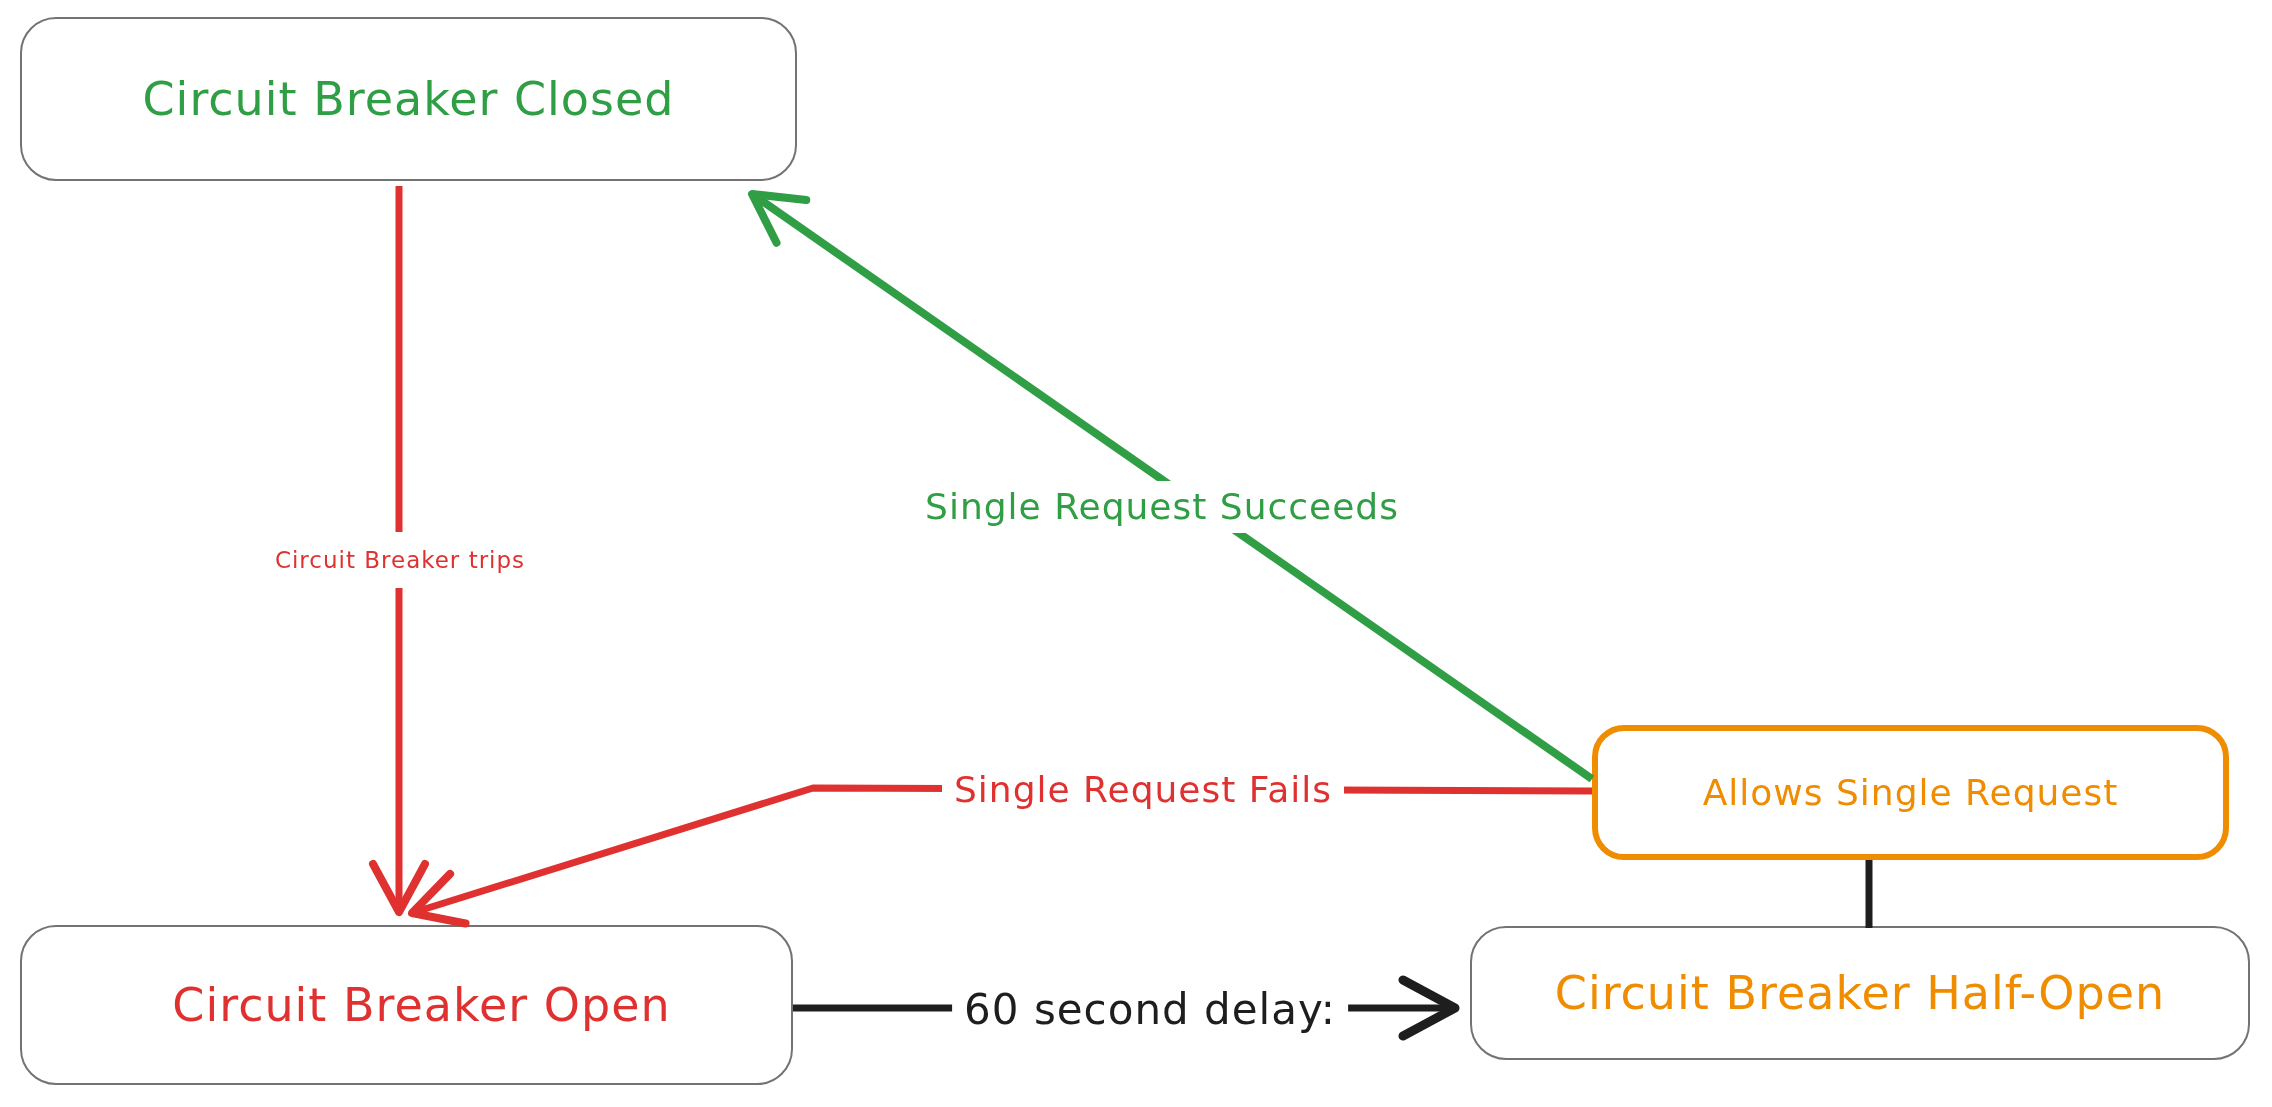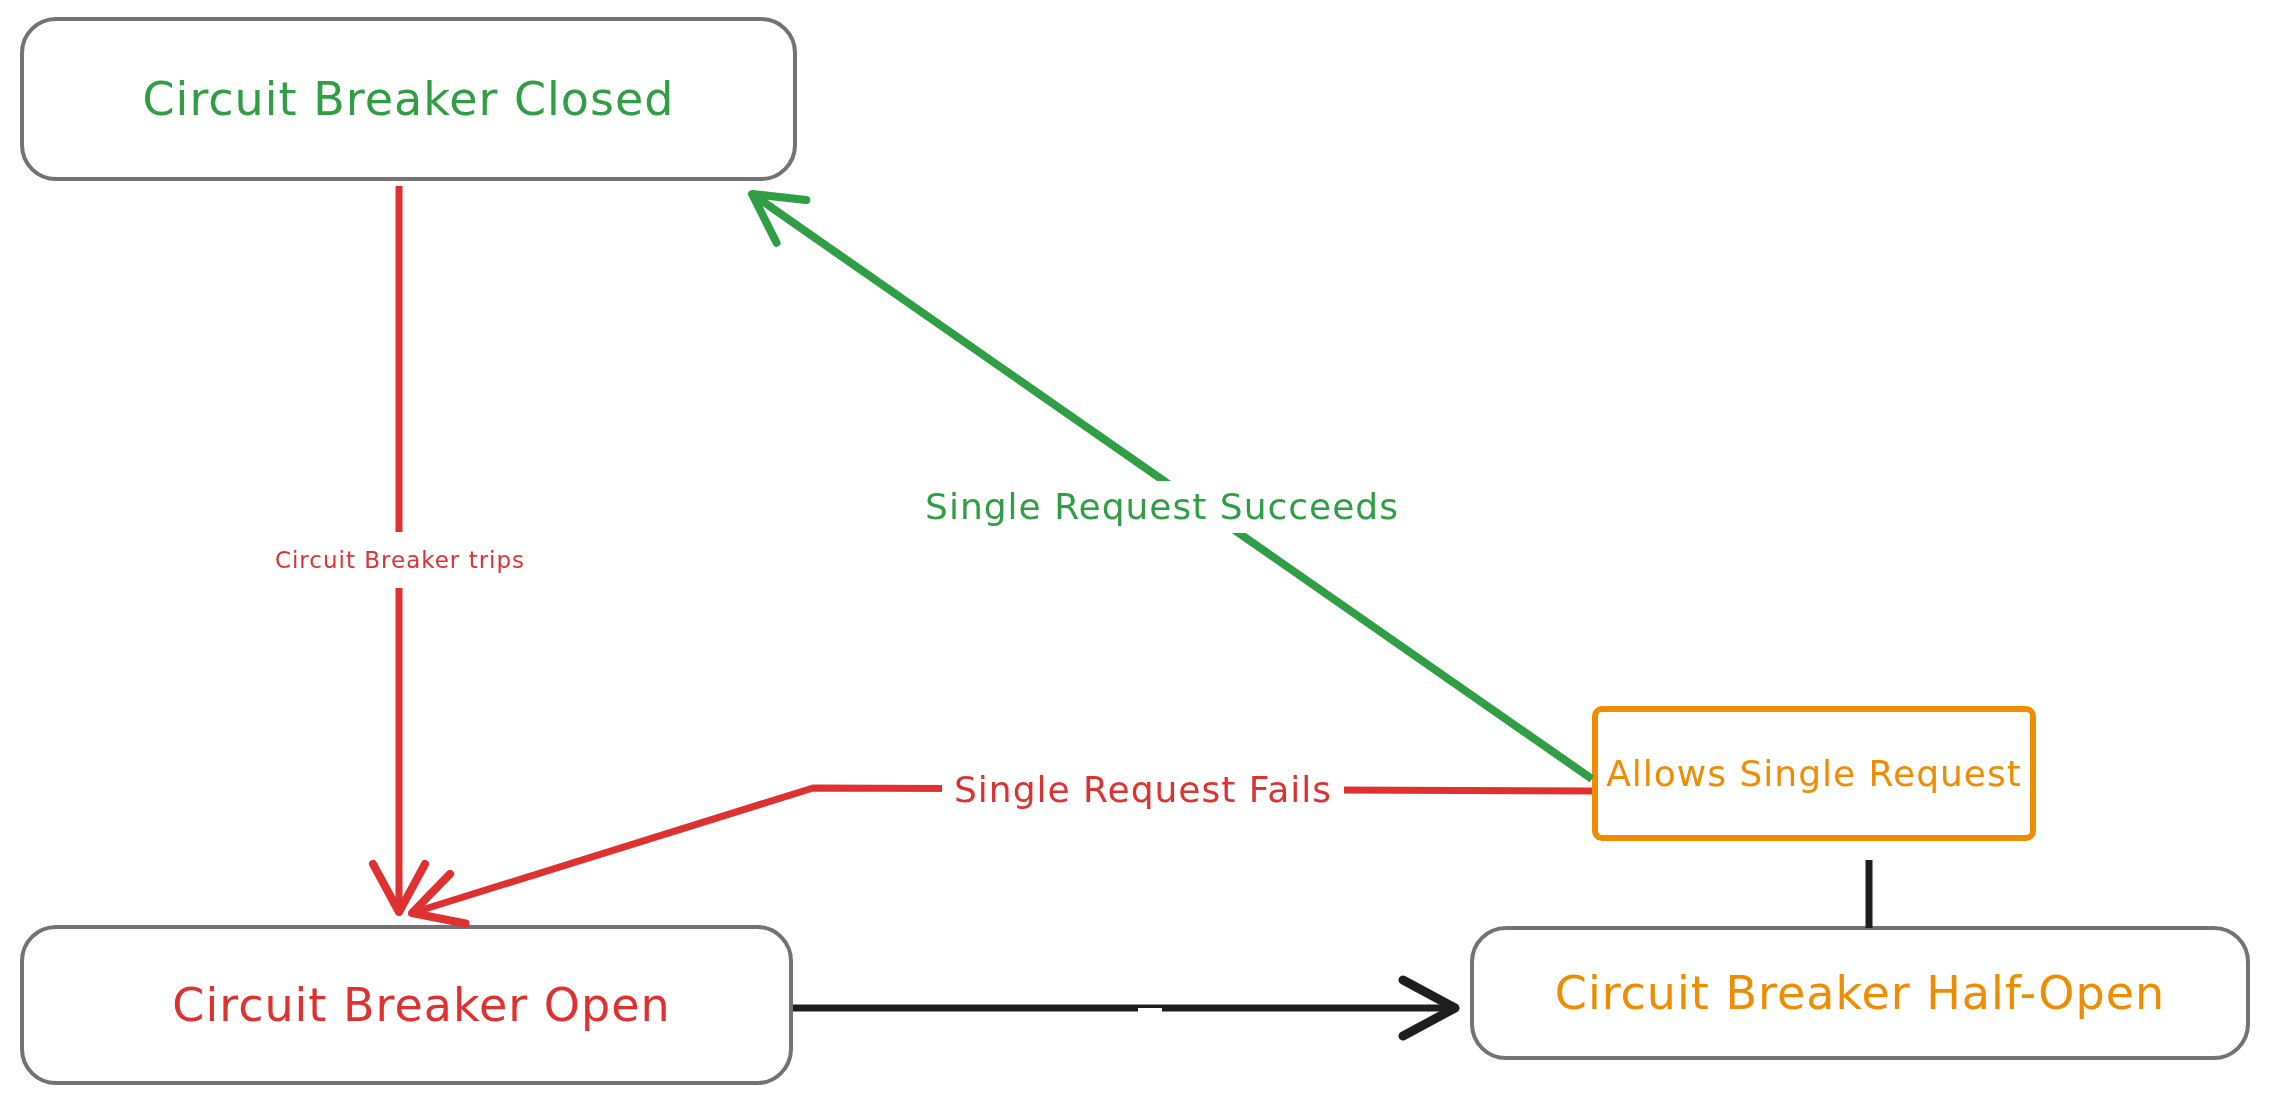--- a/index.html
+++ b/index.html
@@ -15,35 +15,35 @@
     position: relative;
     width: 2272px;
     height: 1107px;
     background: #ffffff;
   }
   
   .node {
     position: absolute;
     box-sizing: border-box;
     background: #ffffff;
-    border: 4px solid #737373;
+    border: 2px solid #737373;
     border-radius: 36px;
     display: flex;
     align-items: center;
     justify-content: center;
     z-index: 1;
     font-weight: 500;
     letter-spacing: 1px;
   }
   .node span { white-space: nowrap; }
   #node-closed   { left: 20px;   top: 17px;  width: 777px; height: 164px; font-size: 46px; }
   #node-open     { left: 20px;   top: 925px; width: 773px; height: 160px; font-size: 46px; padding-left: 30px; }
   #node-halfopen { left: 1470px; top: 926px; width: 780px; height: 134px; font-size: 46px; }
-  #node-allows   { left: 1592px; top: 706px; width: 444px; height: 135px; font-size: 36px;
-                   border-width: 6px; border-radius: 10px; }
+  #node-allows   { left: 1592px; top: 725px; width: 637px; height: 135px; font-size: 36px;
+                   border-width: 6px; border-radius: 32px; }
   
   #wires {
     position: absolute;
     left: 0; top: 0;
     width: 2272px;
     height: 1107px;
     z-index: 2;
     pointer-events: none;
   }
   
@@ -114,15 +114,16 @@
 
   <div class="edge-label" id="label-succeeds" style="color: rgb(47, 158, 68); margin-top: 23px;">
     <div>Single Request Succeeds</div>
   </div>
 
   <div class="edge-label" id="label-fails" style="color: rgb(224, 49, 49); text-align: center;">
     <div>Single Request Fails</div>
   </div>
 
   <div class="edge-label" id="label-delay" style="color: rgb(30, 30, 30);">
+    <div>60 second delay:</div>
   </div>
 
 </div>
 
 </body></html>

